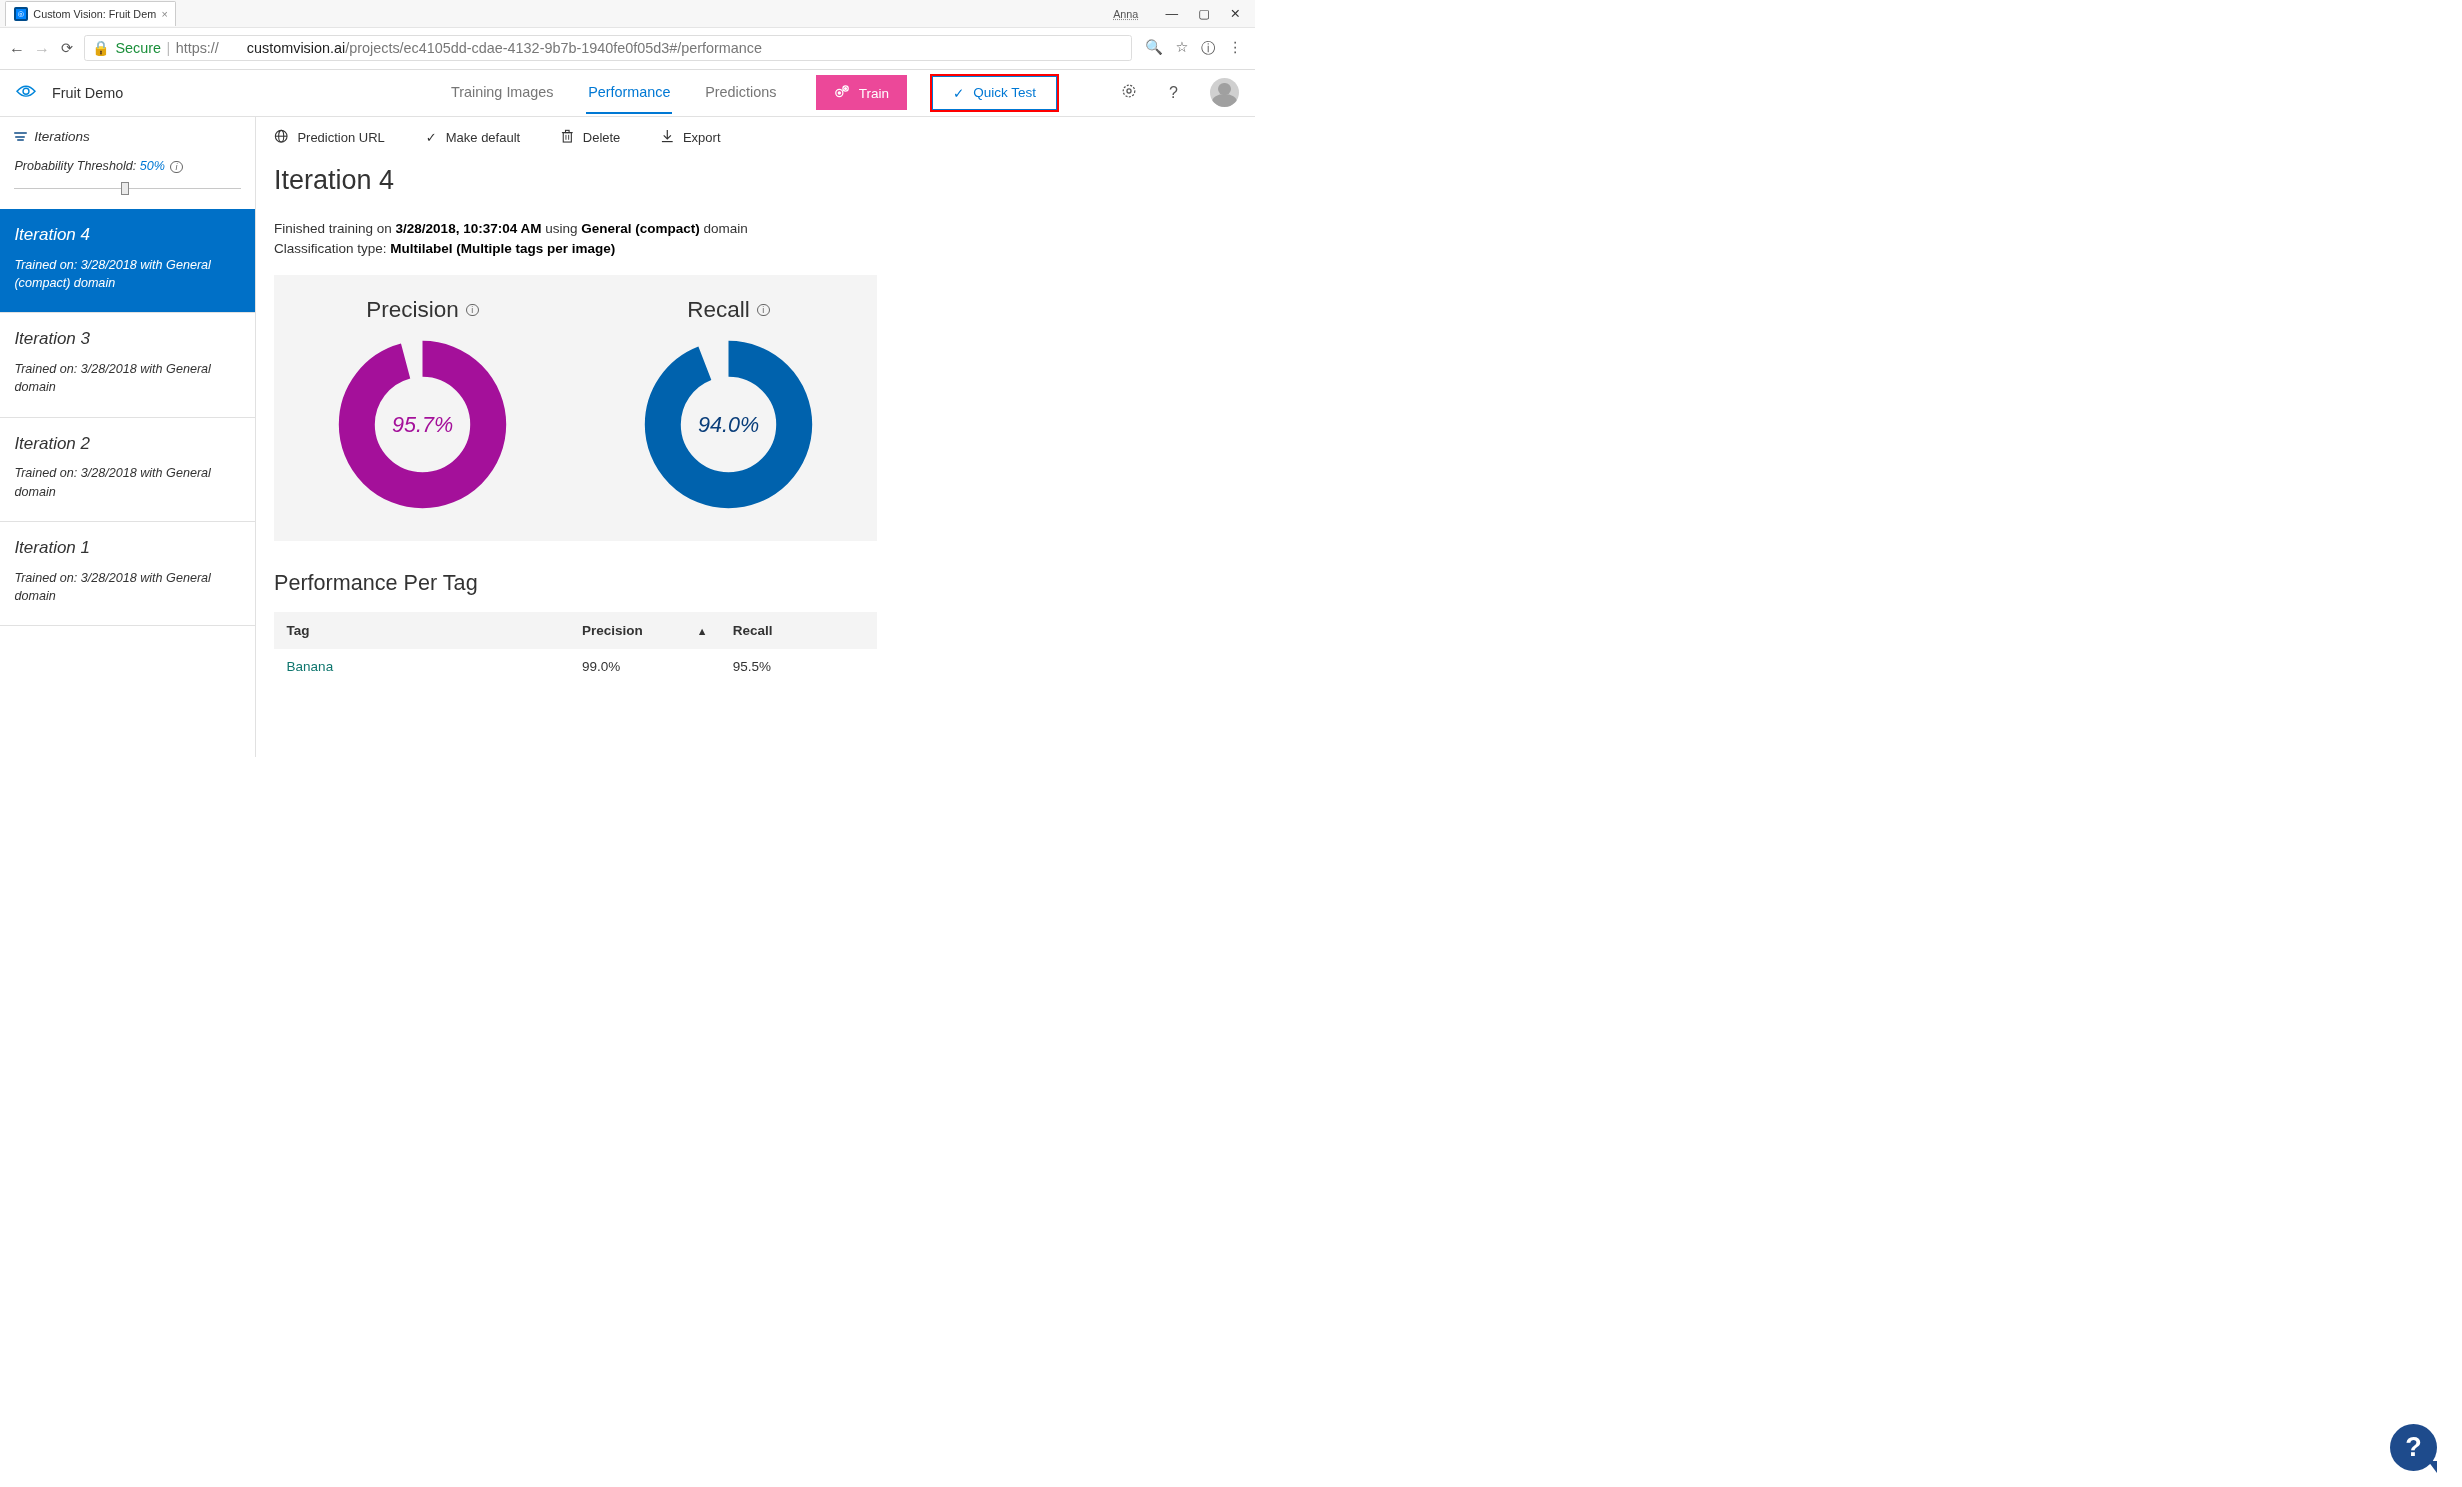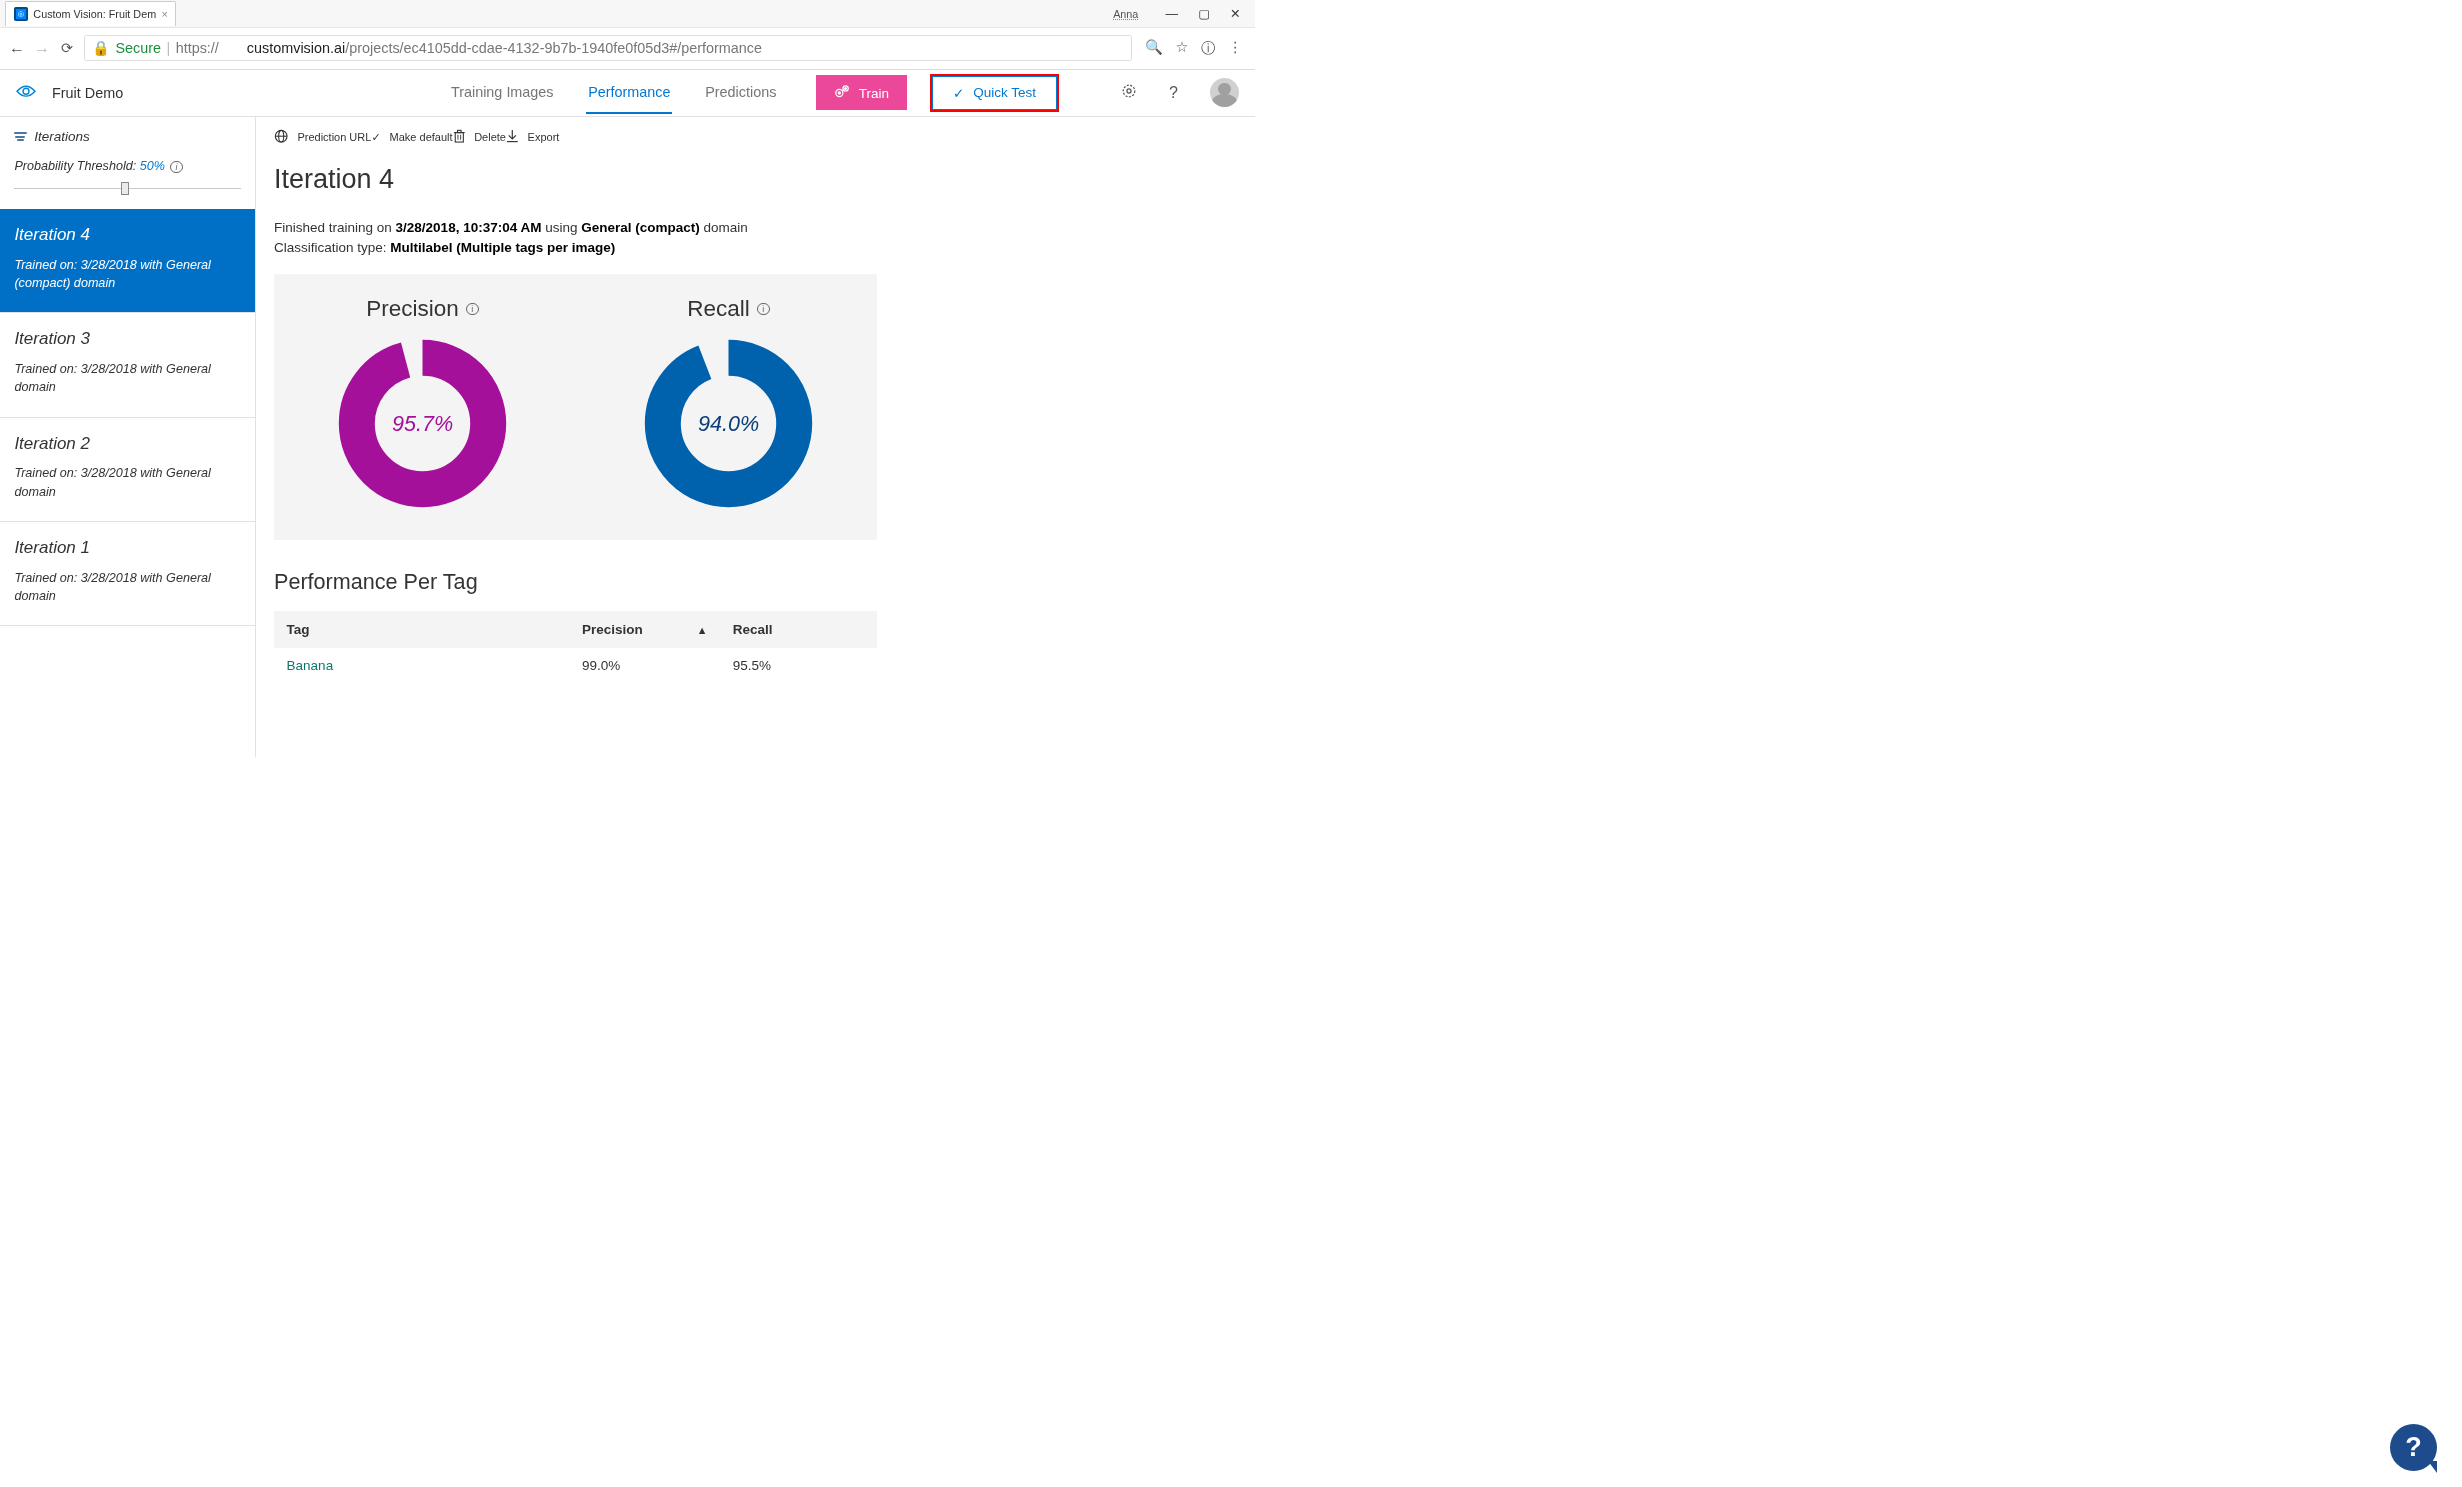--- a/index.html
+++ b/index.html
@@ -59,21 +59,21 @@
   .iteration { padding:16px 14.4px 20px 14.4px; border-bottom:0.9px solid #e1e1e1; cursor:pointer;}
   .iteration .iter-title { font-size:17px; font-weight:300; margin-bottom:10.8px; display:block;}
   .iteration .iter-sub { font-size:12.6px; line-height:1.45;}
   .iteration.selected { background:#0070c7; color:#fff;}
 
   
   .main { flex:1; overflow-y:auto; position:relative;}
   .main::-webkit-scrollbar { width:12.6px;}
   .main::-webkit-scrollbar-track { background:#f4f4f4;}
   .main::-webkit-scrollbar-thumb { background:#c1c1c1;}
-  .toolbar { display:flex; align-items:center; padding:12.6px 18px; color:#333; font-size:11px;}
+  .toolbar { display:flex; align-items:center; gap:41px; padding:12.6px 18px; color:#333; font-size:13px;}
   .toolbar .titem { display:flex; align-items:center; gap:9px; cursor:pointer;}
   .content { padding: 5.4px 18px 36px 18px;}
   h1.page-title { font-size:27px; font-weight:300; margin-bottom:23.4px;}
   .meta { font-size:13.5px; line-height:1.5; margin-bottom:16px;}
   .meta b { font-weight:600; color:#000;}
   .stats-panel { background:#f4f4f4; padding: 21.6px 27px 31px 27px; display:flex; gap:63px; max-width:603px;}
   .stat-block { flex:1; text-align:center;}
   .stat-title { font-size:22.5px; font-weight:300; margin-bottom:16px; display:flex; justify-content:center; align-items:center; gap:5.4px;}
   .donut { position:relative; width:171px; height:171px; margin:0 auto;font-style:italic;}
   .donut svg { transform: rotate(-90deg);}

